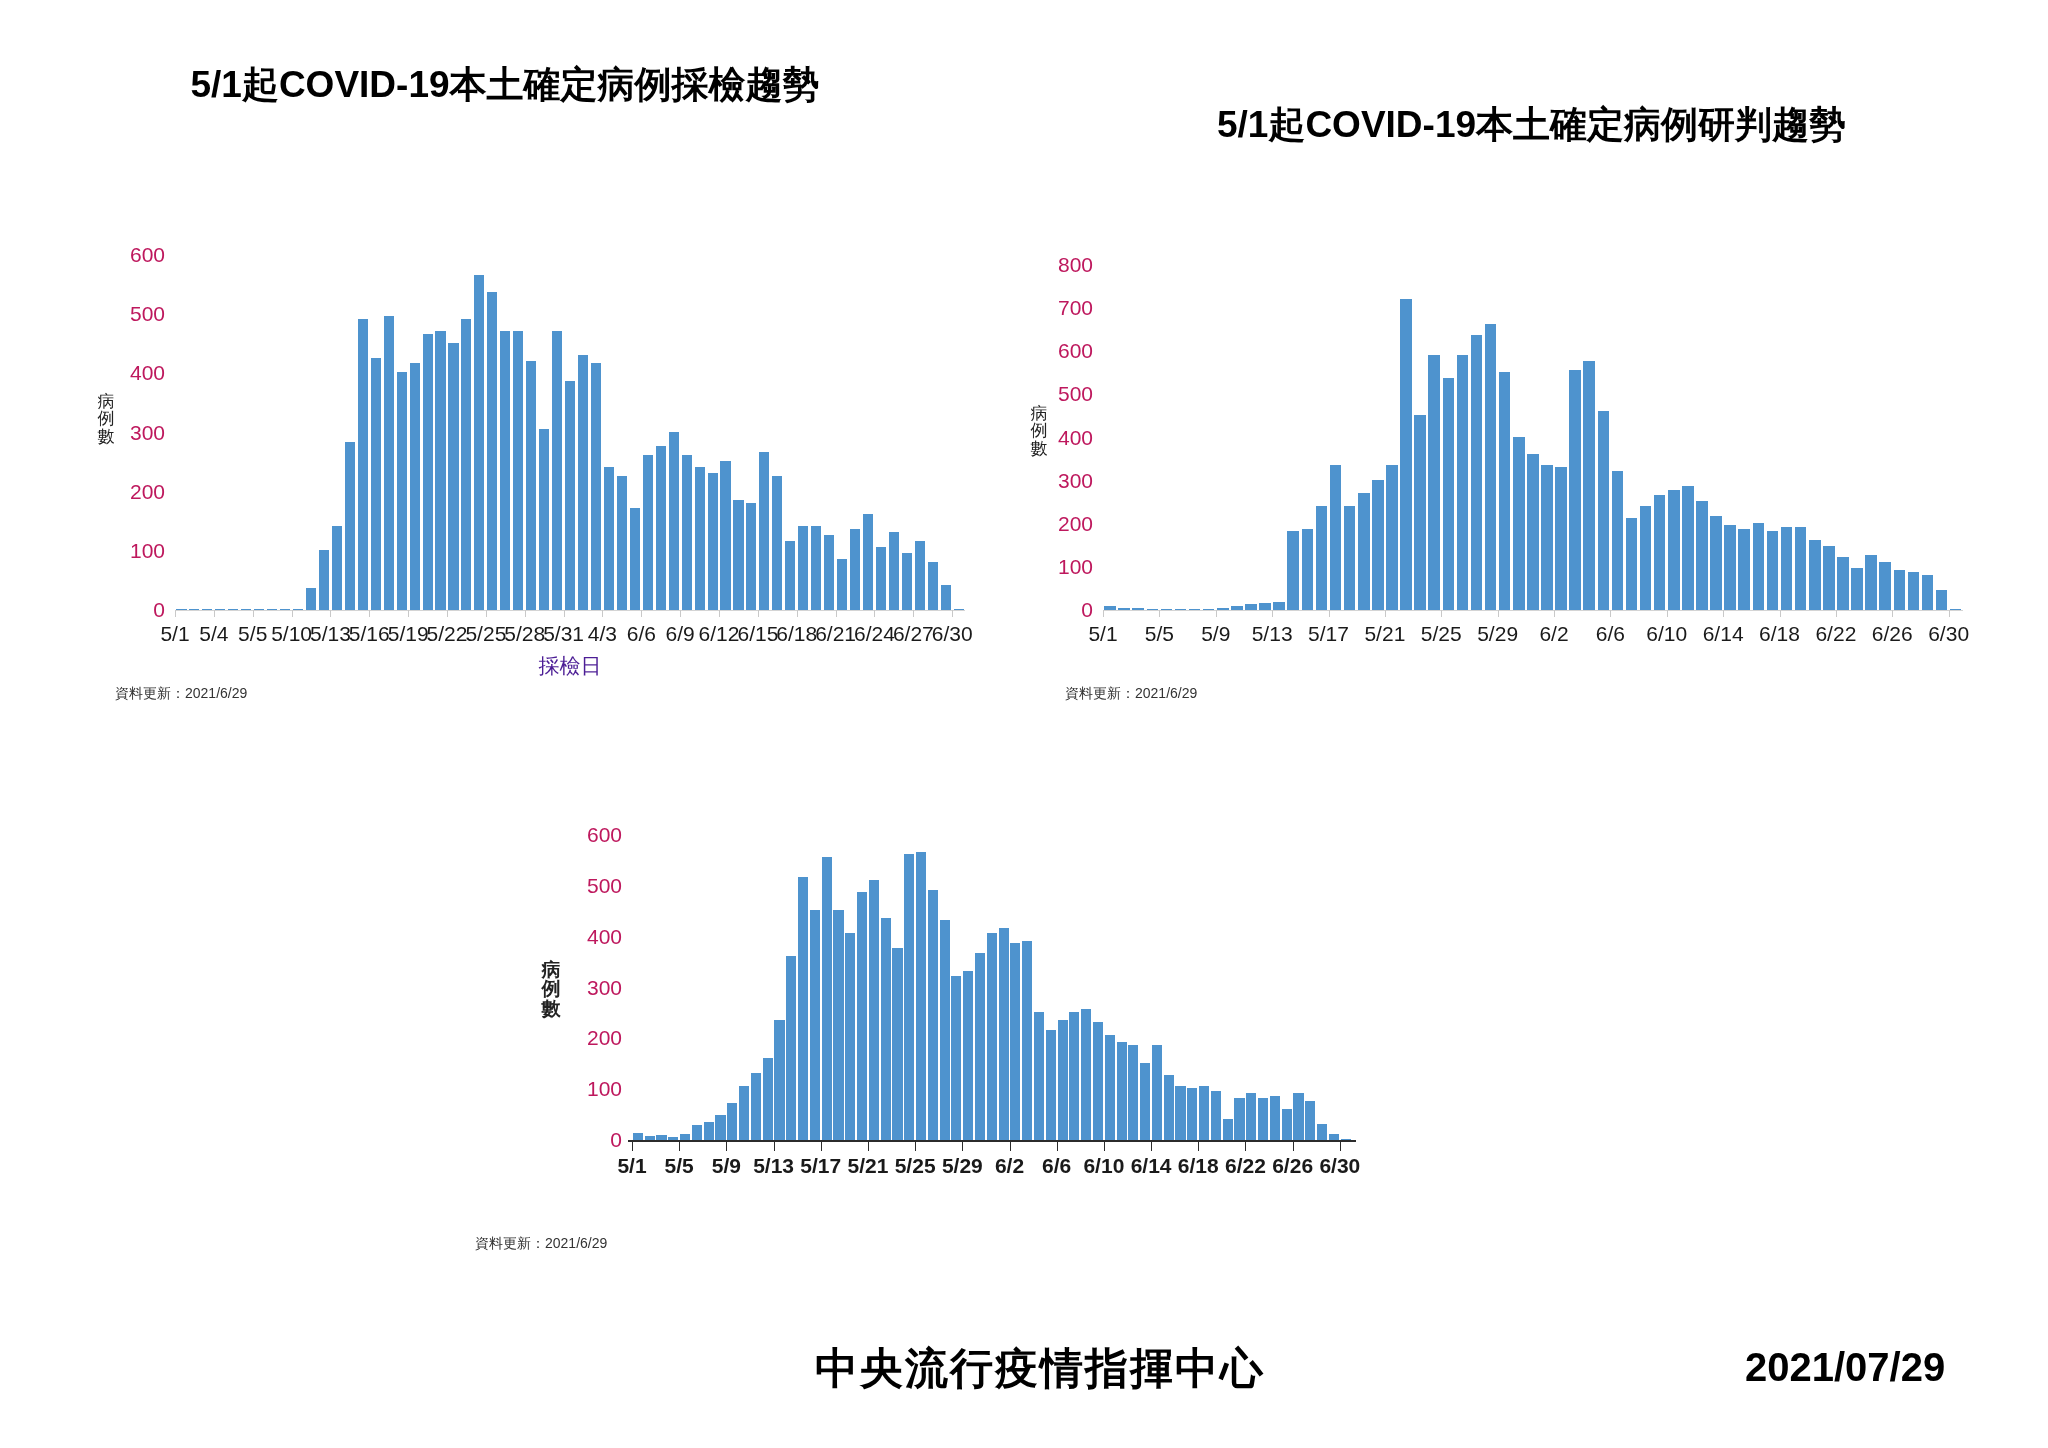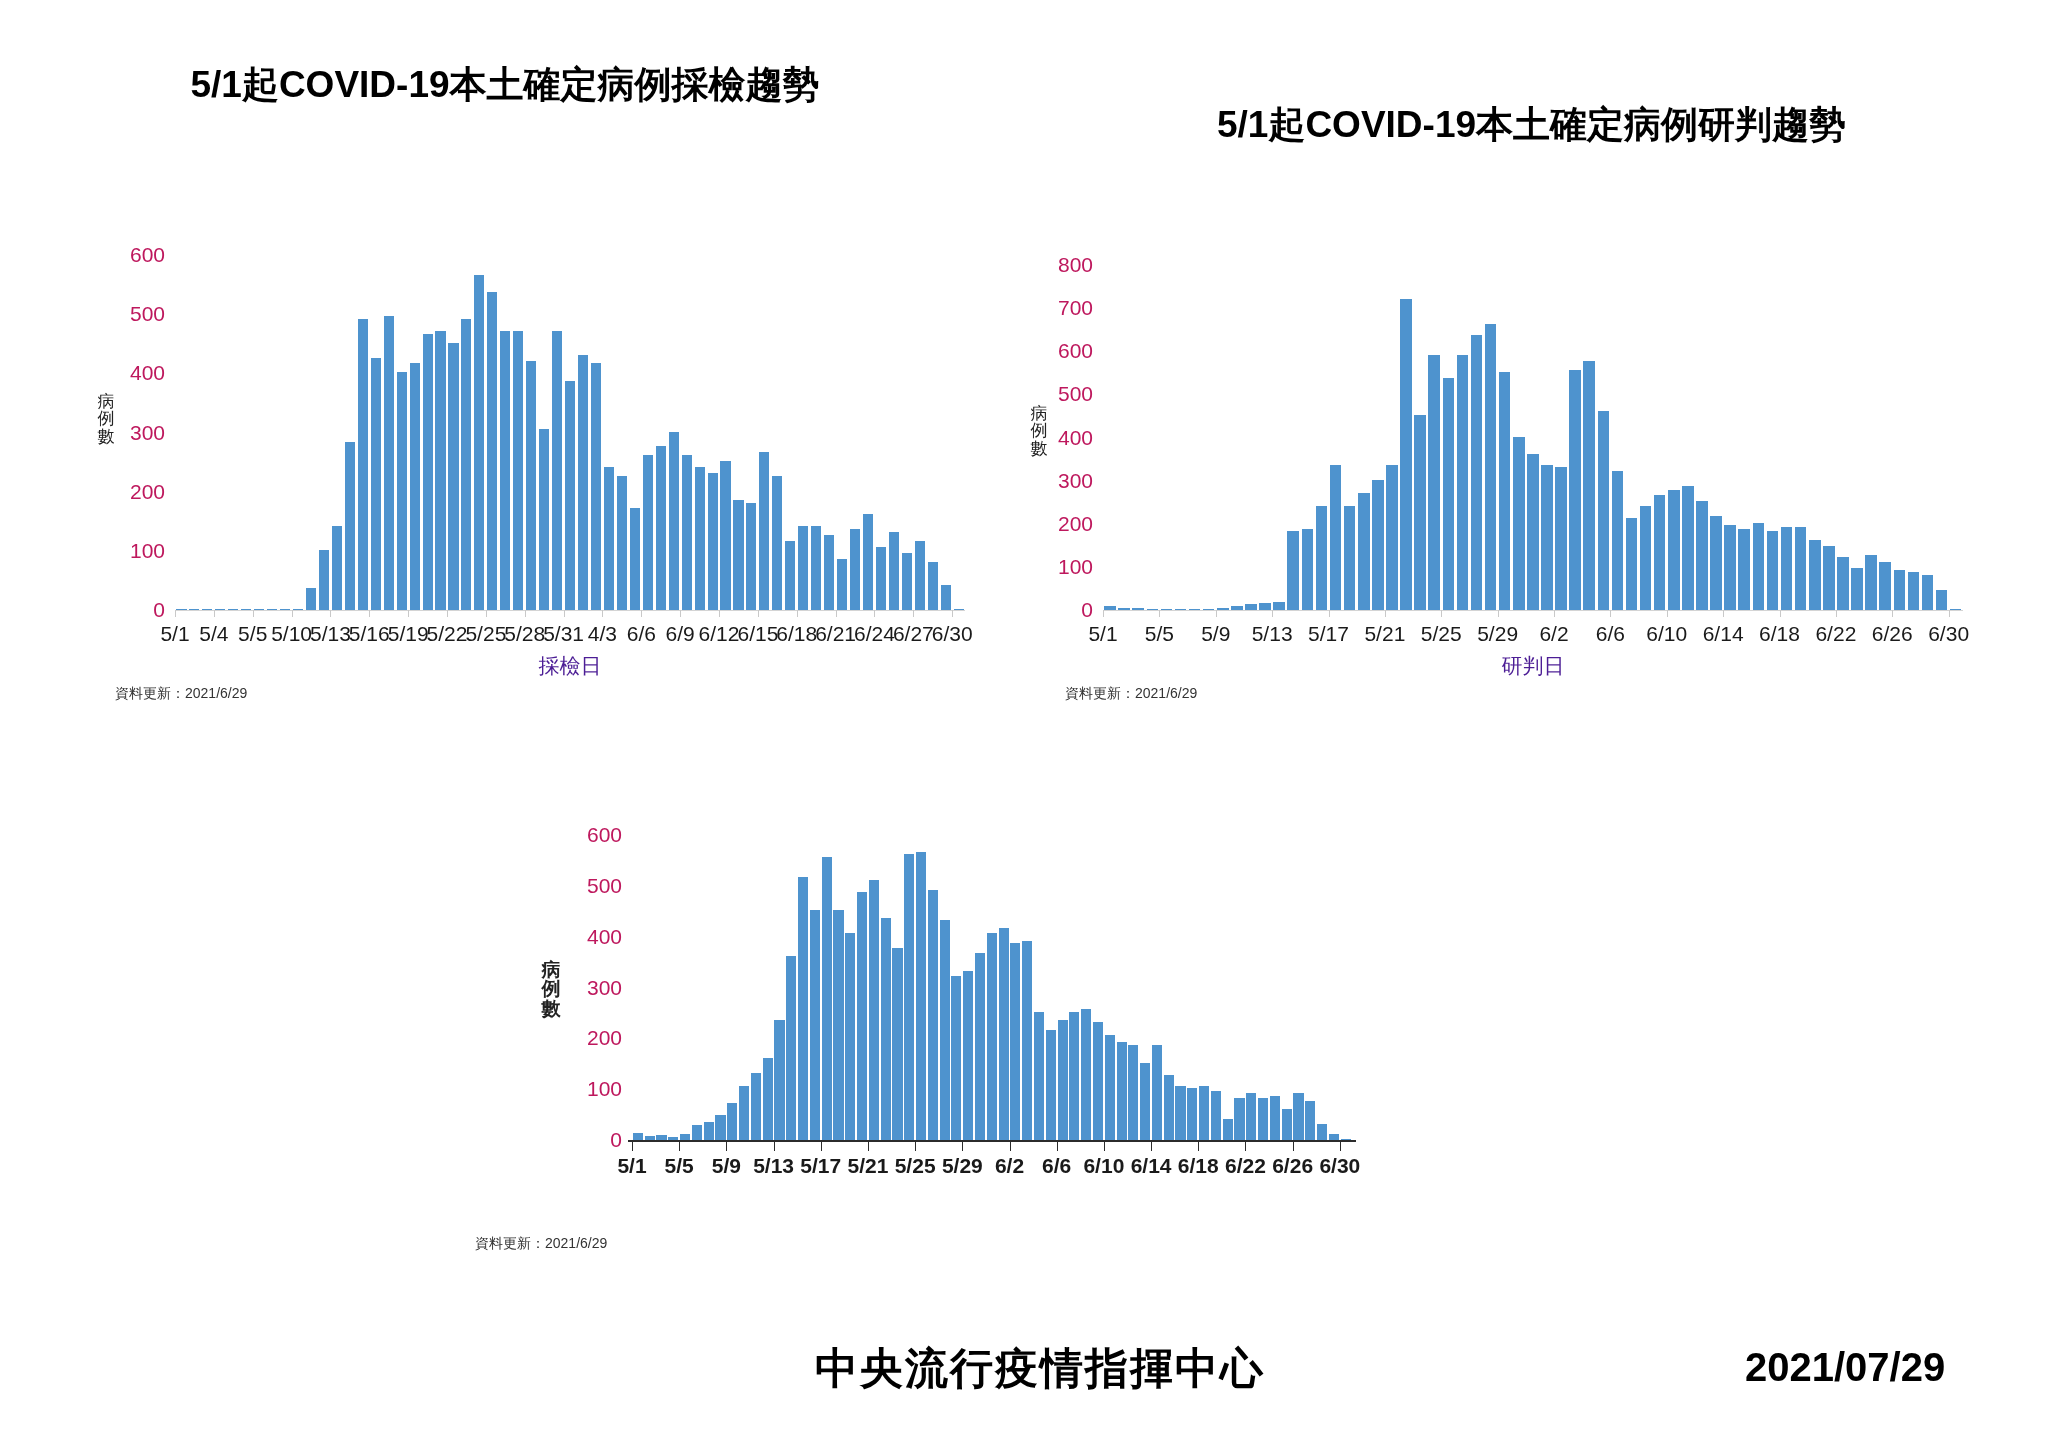--- a/index.html
+++ b/index.html
@@ -888,21 +888,20 @@
           <div class="xt-slot">
             <span>6/26</span>
           </div>
           <div class="xt-slot"></div>
           <div class="xt-slot"></div>
           <div class="xt-slot"></div>
           <div class="xt-slot">
             <span>6/30</span>
           </div>
         </div>
-      <div class="xlabel" style="left:88px; top:592px; width:860px;">研判日</div>
     </div>
     <div class="note" style="left:50px; top:625px;">資料更新：2021/6/29</div>
   </div>
 
   <div class="panel c3" id="panel-2" style="left:480px; top:710px; width:1040px; height:560px;">
     <div class="plot-wrap" style="position:absolute; left:0; top:0; width:1040px; height:560px;">
       <div class="ylabel" style="left:61px; top:250px;">病例數</div>
       <div class="yticks" id="yticks-2">
           <div class="ytick" style="top: 430px; left: 90px; width: 52px;">0</div>
           <div class="ytick" style="top: 379.167px; left: 90px; width: 52px;">100</div>

